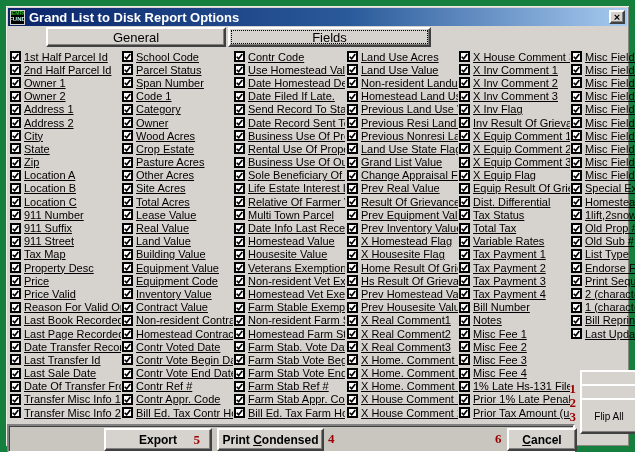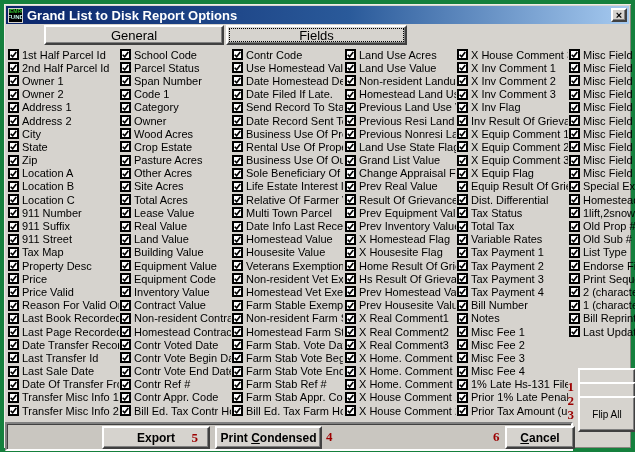--- a/index.html
+++ b/index.html
@@ -7,21 +7,21 @@
   body {
     font-family: "Liberation Sans", "DejaVu Sans", sans-serif;
     background:#d6d3ce;
     cursor: default;
     overflow: hidden;
   }
   .window {
     position: relative;
     width: 635px; height: 452px;
     background: #d6d3ce;
-    border: 4px solid #15803d;
+    border: 6px solid #15803d;
     box-shadow: inset 1px 1px 0 #efece7, inset -1px -1px 0 #8a8680;
   }
   
   .titlebar {
     position: absolute; left: 2px; top: 2px; right: 2px; height: 18px;
     background: linear-gradient(90deg, #0a246a 0%, #2a5a9a 55%, #a6caf0 100%);
     display: flex; align-items: center; padding: 0 2px;
   }
   .app-icon {
     width: 15px; height: 15px; background: #000; border: 1px solid #d6d3ce;
@@ -53,24 +53,24 @@
   .tab {
     position: absolute; top: 0; height: 20px;
     background: #d6d3ce;
     border: 2px solid;
     border-color: #ffffff #404040 #404040 #ffffff;
     box-shadow: inset -1px -1px 0 #808080;
     display: flex; align-items: center; justify-content: center;
     font-size: 13px; color: #000; cursor: pointer;
   }
   .tab-general { left: 0; width: 180px; }
-  .tab-fields  { left: 182px; width: 181px; outline: 1px dotted #000; outline-offset: -4px; }
+  .tab-fields  { left: 182px; width: 203px; outline: 1px dotted #000; outline-offset: -4px; }
   
   .field-grid { position: absolute; left: 0; top: 0; width: 635px; height: 452px; }
-  .cb-col { position: absolute; top: 44px; width: 111px; overflow: hidden; }
+  .cb-col { position: absolute; top: 44px; width: 111px; overflow: hidden; text-decoration: underline; }
   .col1 { left: 4px; }  .col2 { left: 116px; } .col3 { left: 228px; }
   .col4 { left: 341px; } .col5 { left: 453px; } .col6 { left: 565px; width: 68px; }
   .cb-item {
     display: flex; align-items: center; height: 13.2px;
     white-space: nowrap; overflow: hidden; cursor: pointer;
   }
   .cb {
     flex: 0 0 auto; width: 11px; height: 11px;
     border: 2px solid #000; background: #fff;
     display: flex; align-items: center; justify-content: center;

